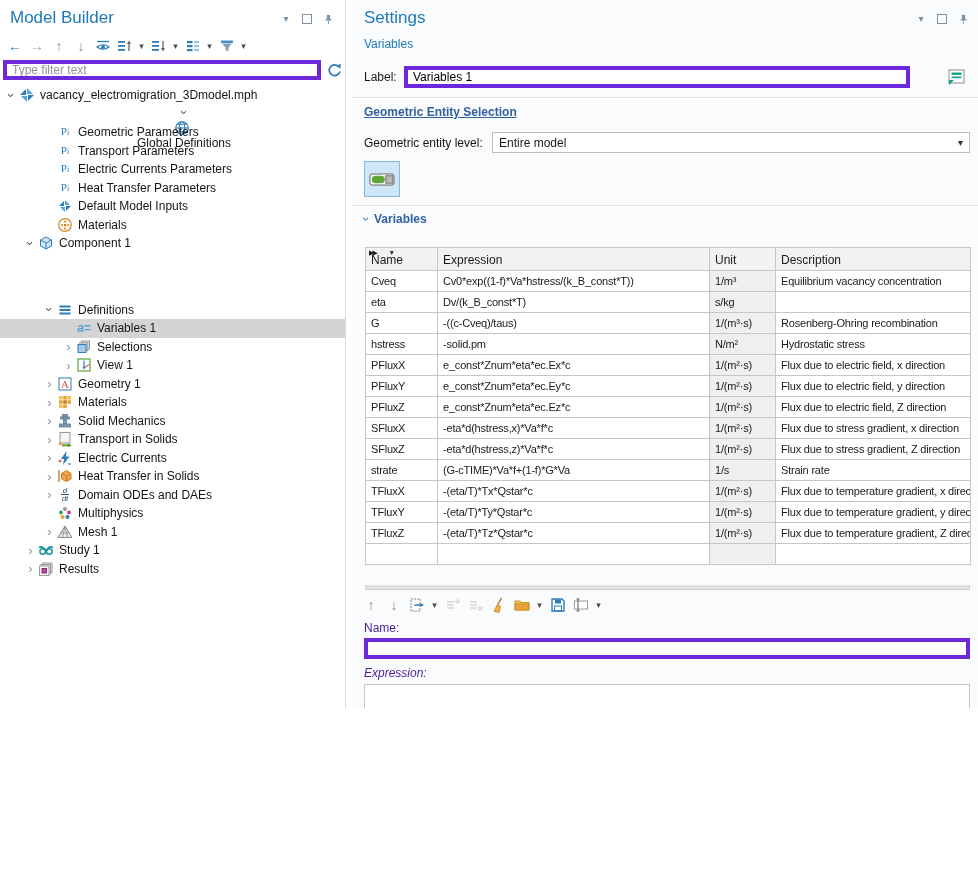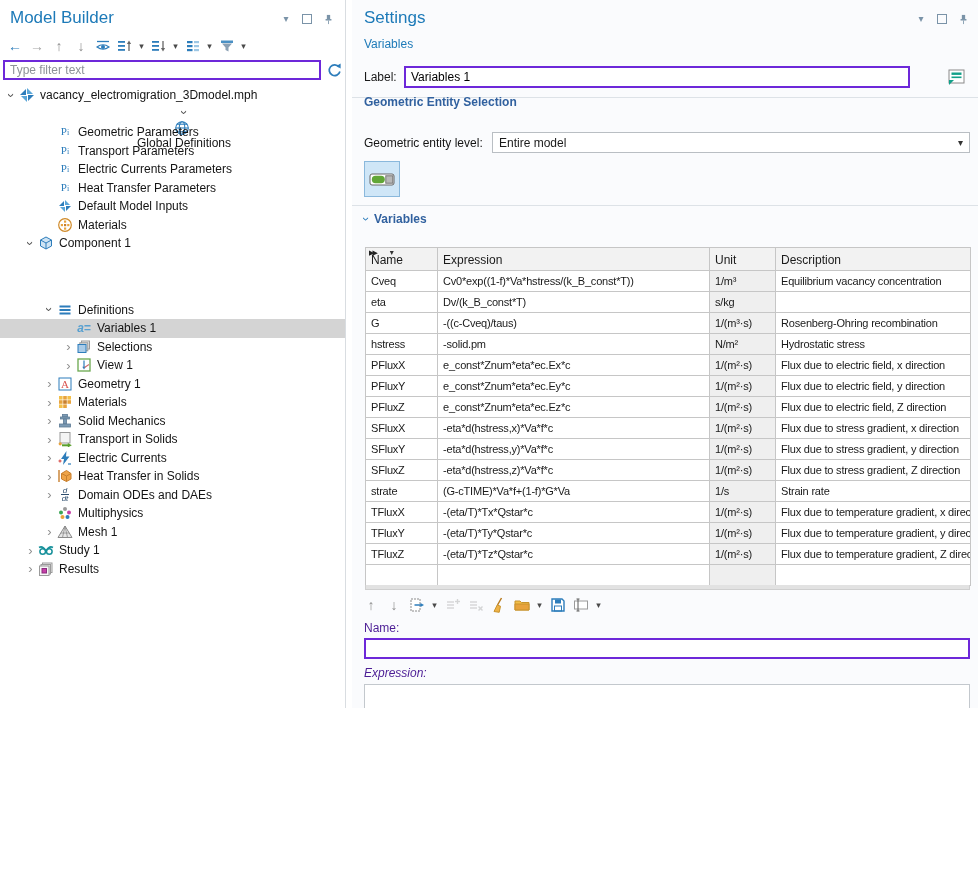--- a/index.html
+++ b/index.html
@@ -15,21 +15,21 @@
   .wc{width:14px;height:14px;display:flex;align-items:center;justify-content:center;cursor:default;}
   .sq{width:8px;height:8px;border:1.3px solid #7a93a8;display:inline-block;}
   #mb-toolbar{position:absolute;left:6px;top:36px;height:20px;display:flex;align-items:center;gap:4px;}
   .tbtn{width:18px;height:18px;display:flex;align-items:center;justify-content:center;}
   .tbtn svg{width:16px;height:16px;display:block;}
   .tbtn.dis{opacity:.5;filter:grayscale(1);}
   .dd{font-size:9px;color:#4a4a4a;width:9px;text-align:center;margin-left:-1px;}
   .ticn{display:block;width:16px;text-align:center;font-size:14px;line-height:16px;}
   #mb-filter-row{position:absolute;left:3px;top:60px;width:340px;height:20px;}
   #mb-filter{position:absolute;left:0;top:0;width:318px;height:20px;}
-  .tin{background:#fff;border:2px solid #6d28d9;font:12px "Liberation Sans",sans-serif;padding:1px 5px;box-sizing:border-box;}
+  .tin{background:#fff;border:4px solid #6d28d9;font:12px "Liberation Sans",sans-serif;padding:1px 5px;box-sizing:border-box;}
   .tin::placeholder{color:#8d9298;}
   #mb-refresh{position:absolute;right:0;top:1px;}
   #mb-tree{position:absolute;left:0;top:86px;width:345px;}
   .tree-row{display:flex;align-items:center;height:18.5px;white-space:nowrap;cursor:default;}
   .tree-row.sel{background:#d4d4d4;}
   .chev{color:#8f8f8f;font-size:13px;width:15px;min-width:15px;text-align:center;line-height:15px;}
   .chev.exp{transform:rotate(90deg);color:#555;}
   .chev.none{visibility:hidden;}
   .nicon{width:16px;height:16px;min-width:16px;margin-right:5px;display:flex;align-items:center;justify-content:center;}
   .nicon svg{width:16px;height:16px;display:block;}
@@ -42,21 +42,21 @@
   #st-title{position:absolute;left:12px;top:8px;}
   #st-controls{right:8px;}
   #st-subtitle{position:absolute;left:12px;top:37px;color:#1d7ab8;font-size:12px;}
   #label-row{position:absolute;left:12px;top:66px;right:8px;height:22px;}
   #label-txt{position:absolute;left:0;top:4px;}
   #label-input{position:absolute;left:40px;top:0;width:506px;height:22px;}
   #label-edit-btn{position:absolute;right:2px;top:0;width:22px;height:22px;display:flex;align-items:center;justify-content:center;}
   #label-edit-btn svg{width:20px;height:20px;}
   .hdiv{position:absolute;left:0;right:0;height:1px;background:#dde2e7;}
   .sechead{font-size:12px;font-weight:700;color:#31619f;}
-  #ges-head{position:absolute;left:12px;top:95px;}
+  #ges-head{position:absolute;left:12px;top:105px;text-decoration:underline;}
   #ges-level-row{position:absolute;left:12px;top:132px;right:8px;height:21px;}
   #ges-level-label{position:absolute;left:0;top:4px;color:#141414;}
   #ges-dropdown{position:absolute;left:128px;right:0;top:0;height:21px;background:#fff;border:1px solid #b9bec3;box-sizing:border-box;display:flex;align-items:center;padding:0 6px;}
   #ges-dropdown .val{flex:1;}
   #ges-dropdown .dda{font-size:10px;color:#333;}
   #ges-toggle{position:absolute;left:12px;top:161px;width:36px;height:36px;background:#cfe6f7;border:1px solid #8ab8dc;box-sizing:border-box;display:flex;align-items:center;justify-content:center;}
   #ges-toggle svg{width:26px;height:17px;}
   #vars-head-row{position:absolute;left:12px;top:212px;display:flex;align-items:center;gap:6px;}
   .sec-chevron{color:#2d7dbb;font-size:12px;transform:rotate(90deg);display:inline-block;line-height:12px;}
 
@@ -578,26 +578,20 @@
               <td class="unit">1/(m²·s)</td>
               <td>Flux due to electric field, Z direction</td>
             </tr>
             <tr>
               <td>SFluxX</td>
               <td>-eta*d(hstress,x)*Va*f*c</td>
               <td class="unit">1/(m²·s)</td>
               <td>Flux due to stress gradient, x direction</td>
             </tr>
             <tr>
-              <td>SFluxY</td>
-              <td>-eta*d(hstress,y)*Va*f*c</td>
-              <td class="unit">1/(m²·s)</td>
-              <td>Flux due to stress gradient, y direction</td>
-            </tr>
-            <tr>
               <td>SFluxZ</td>
               <td>-eta*d(hstress,z)*Va*f*c</td>
               <td class="unit">1/(m²·s)</td>
               <td>Flux due to stress gradient, Z direction</td>
             </tr>
             <tr>
               <td>strate</td>
               <td>(G-cTIME)*Va*f+(1-f)*G*Va</td>
               <td class="unit">1/s</td>
               <td>Strain rate</td>

